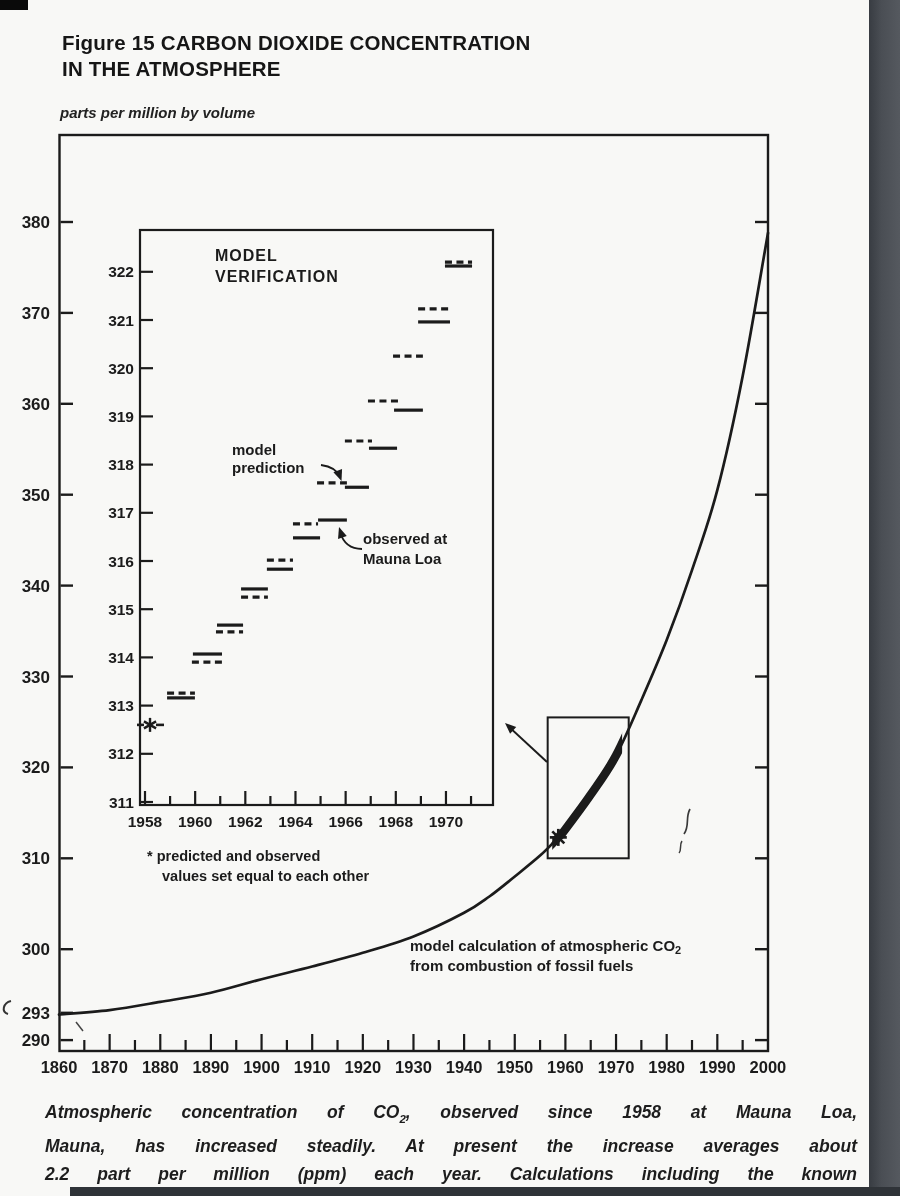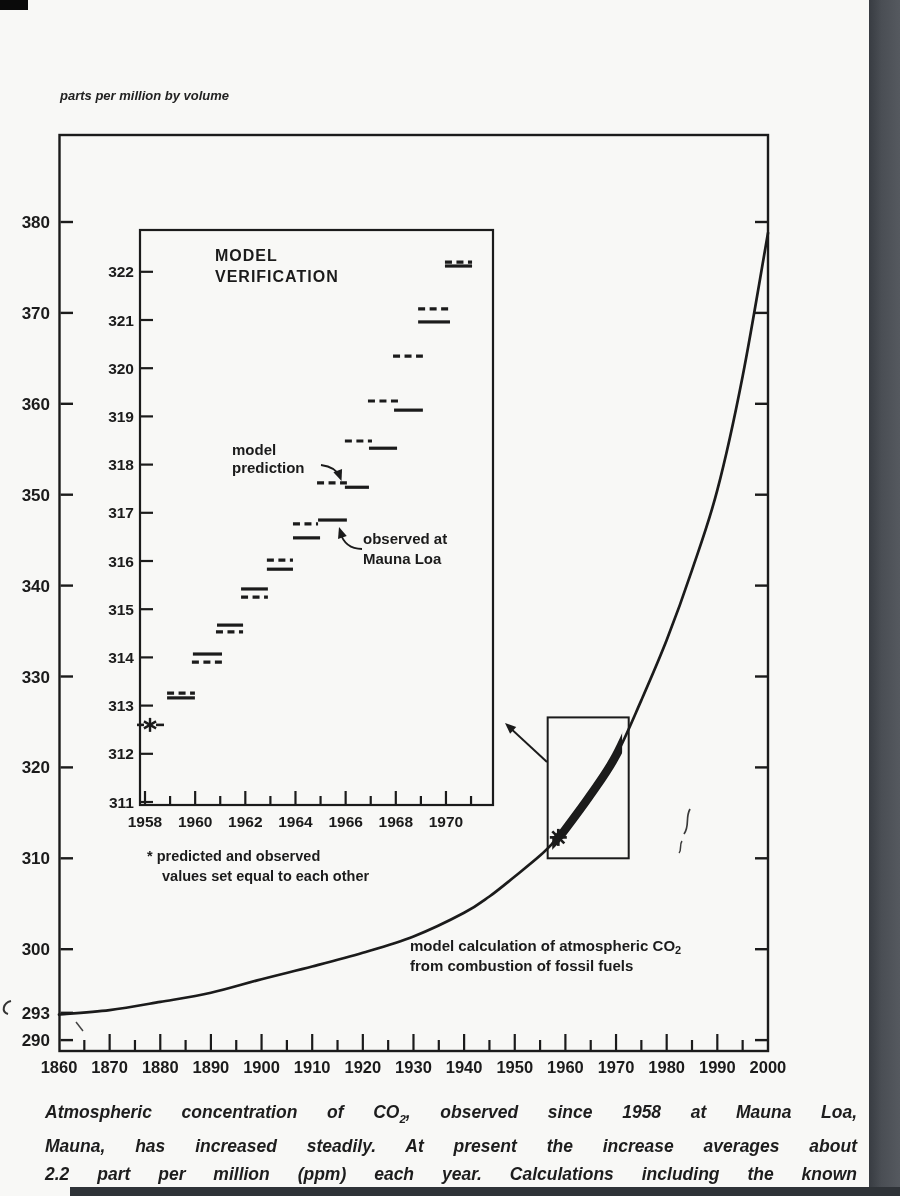--- a/index.html
+++ b/index.html
@@ -10,41 +10,43 @@
   }
   .corner-mark{position:absolute;left:0;top:0;width:28px;height:10px;background:#0a0a0a;}
   .right-band{position:absolute;top:0;right:0;width:31px;height:1196px;
     background:linear-gradient(90deg,#383c42 0%,#4a4e54 40%,#55595f 100%);}
   .bottom-band{position:absolute;left:70px;top:1187px;width:830px;height:9px;background:#2f3338;}
   .fig-title{
     position:absolute;left:62px;top:30px;width:600px;
     font-size:20.5px;font-weight:800;line-height:26px;letter-spacing:.2px;color:#161616;
   }
   .subtitle{
-    position:absolute;left:60px;top:88px;
-    font-size:13px;font-weight:700;font-style:italic;color:#222;text-align:center;
+    position:absolute;left:60px;top:104px;
+    font-size:15px;font-weight:700;font-style:italic;color:#222;text-align:center;
   }
   svg.fig{position:absolute;left:0;top:0;}
   .caption{
     position:absolute;left:45px;top:1099px;width:812px;
     font-size:17.5px;font-style:italic;font-weight:700;color:#1d1d1d;
   }
   .cap-line{
     line-height:27.5px;text-align:justify;text-align-last:justify;white-space:nowrap;
   }
   .sub2{font-size:11.5px;vertical-align:-4.5px;}
 </style>
 </head>
 <body>
 
 <div class="page">
 
   <div class="corner-mark"></div>
 
   <div class="fig-title">
+    <div>Figure 15 CARBON DIOXIDE CONCENTRATION</div>
+    <div>IN THE ATMOSPHERE</div>
   </div>
 
   <div class="subtitle">parts per million by volume</div>
 
   <svg class="fig" id="fig" width="900" height="1196" viewBox="0 0 900 1196">
       <rect x="59.5" y="135" width="708.5" height="916" fill="none" stroke="#1b1b1b" stroke-width="2.4"></rect>
       <line x1="60.5" y1="222" x2="73" y2="222" stroke="#1b1b1b" stroke-width="2.4"></line>
       <text x="50" y="228" font-size="17" font-weight="700" text-anchor="end" letter-spacing="0" fill="#1b1b1b" font-family="&quot;Liberation Sans&quot;, sans-serif" font-style="normal">380</text>
       <line x1="60.5" y1="312.9" x2="73" y2="312.9" stroke="#1b1b1b" stroke-width="2.4"></line>
       <text x="50" y="318.9" font-size="17" font-weight="700" text-anchor="end" letter-spacing="0" fill="#1b1b1b" font-family="&quot;Liberation Sans&quot;, sans-serif" font-style="normal">370</text>

